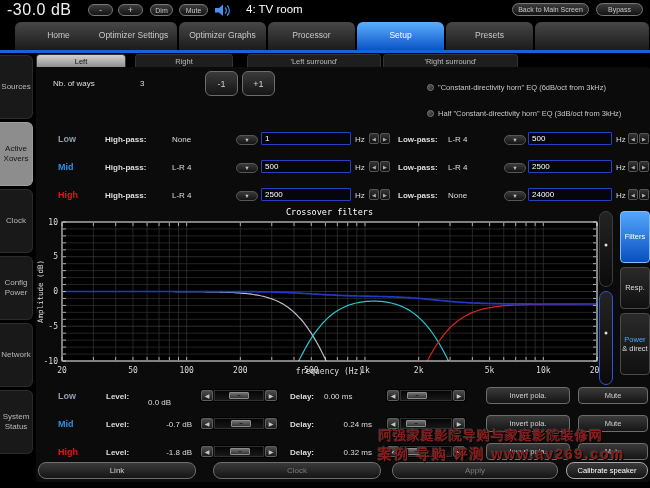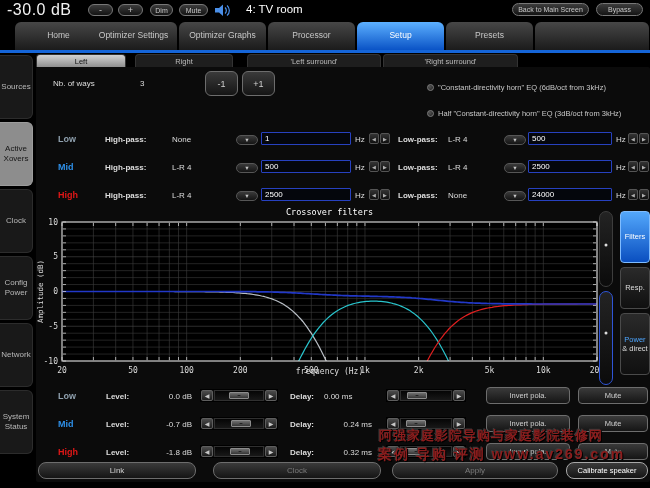--- a/index.html
+++ b/index.html
@@ -370,21 +370,21 @@
     <span>Resp.</span>
   </div>
   <div class="gbtn" style="top:313px;height:62px">
     <span style="color: rgb(77, 166, 255);">Power</span>
     <span>&amp; direct</span>
   </div>
 
   <div class="abs" style="left:36px;top:387px;width:614px;height:18px">
     <div class="lbl chan" style="left: 22px; top: 4px; color: rgb(143, 160, 174);">Low</div>
     <div class="lbl bold" style="left:70px;top:5px">Level:</div>
-    <div class="lbl" style="left:112px;top:5px;width:44px;text-align:right">0.0 dB</div>
+    <div class="lbl" style="left:112px;top:11px;width:44px;">0.0 dB</div>
     <div class="slider" style="left:164px;top:2px;width:78px">
       <div class="sl-btn">◀</div>
       <div class="sl-track">
           <div class="sl-thumb" style="left:50%"></div>
         </div>
       <div class="sl-btn">▶</div>
     </div>
     <div class="lbl bold" style="left:254px;top:5px">Delay:</div>
     <div class="lbl" style="left:288px;top:5px;width:48px;text-align:left">0.00 ms</div>
     <div class="slider" style="left:350px;top:2px;width:80px">

